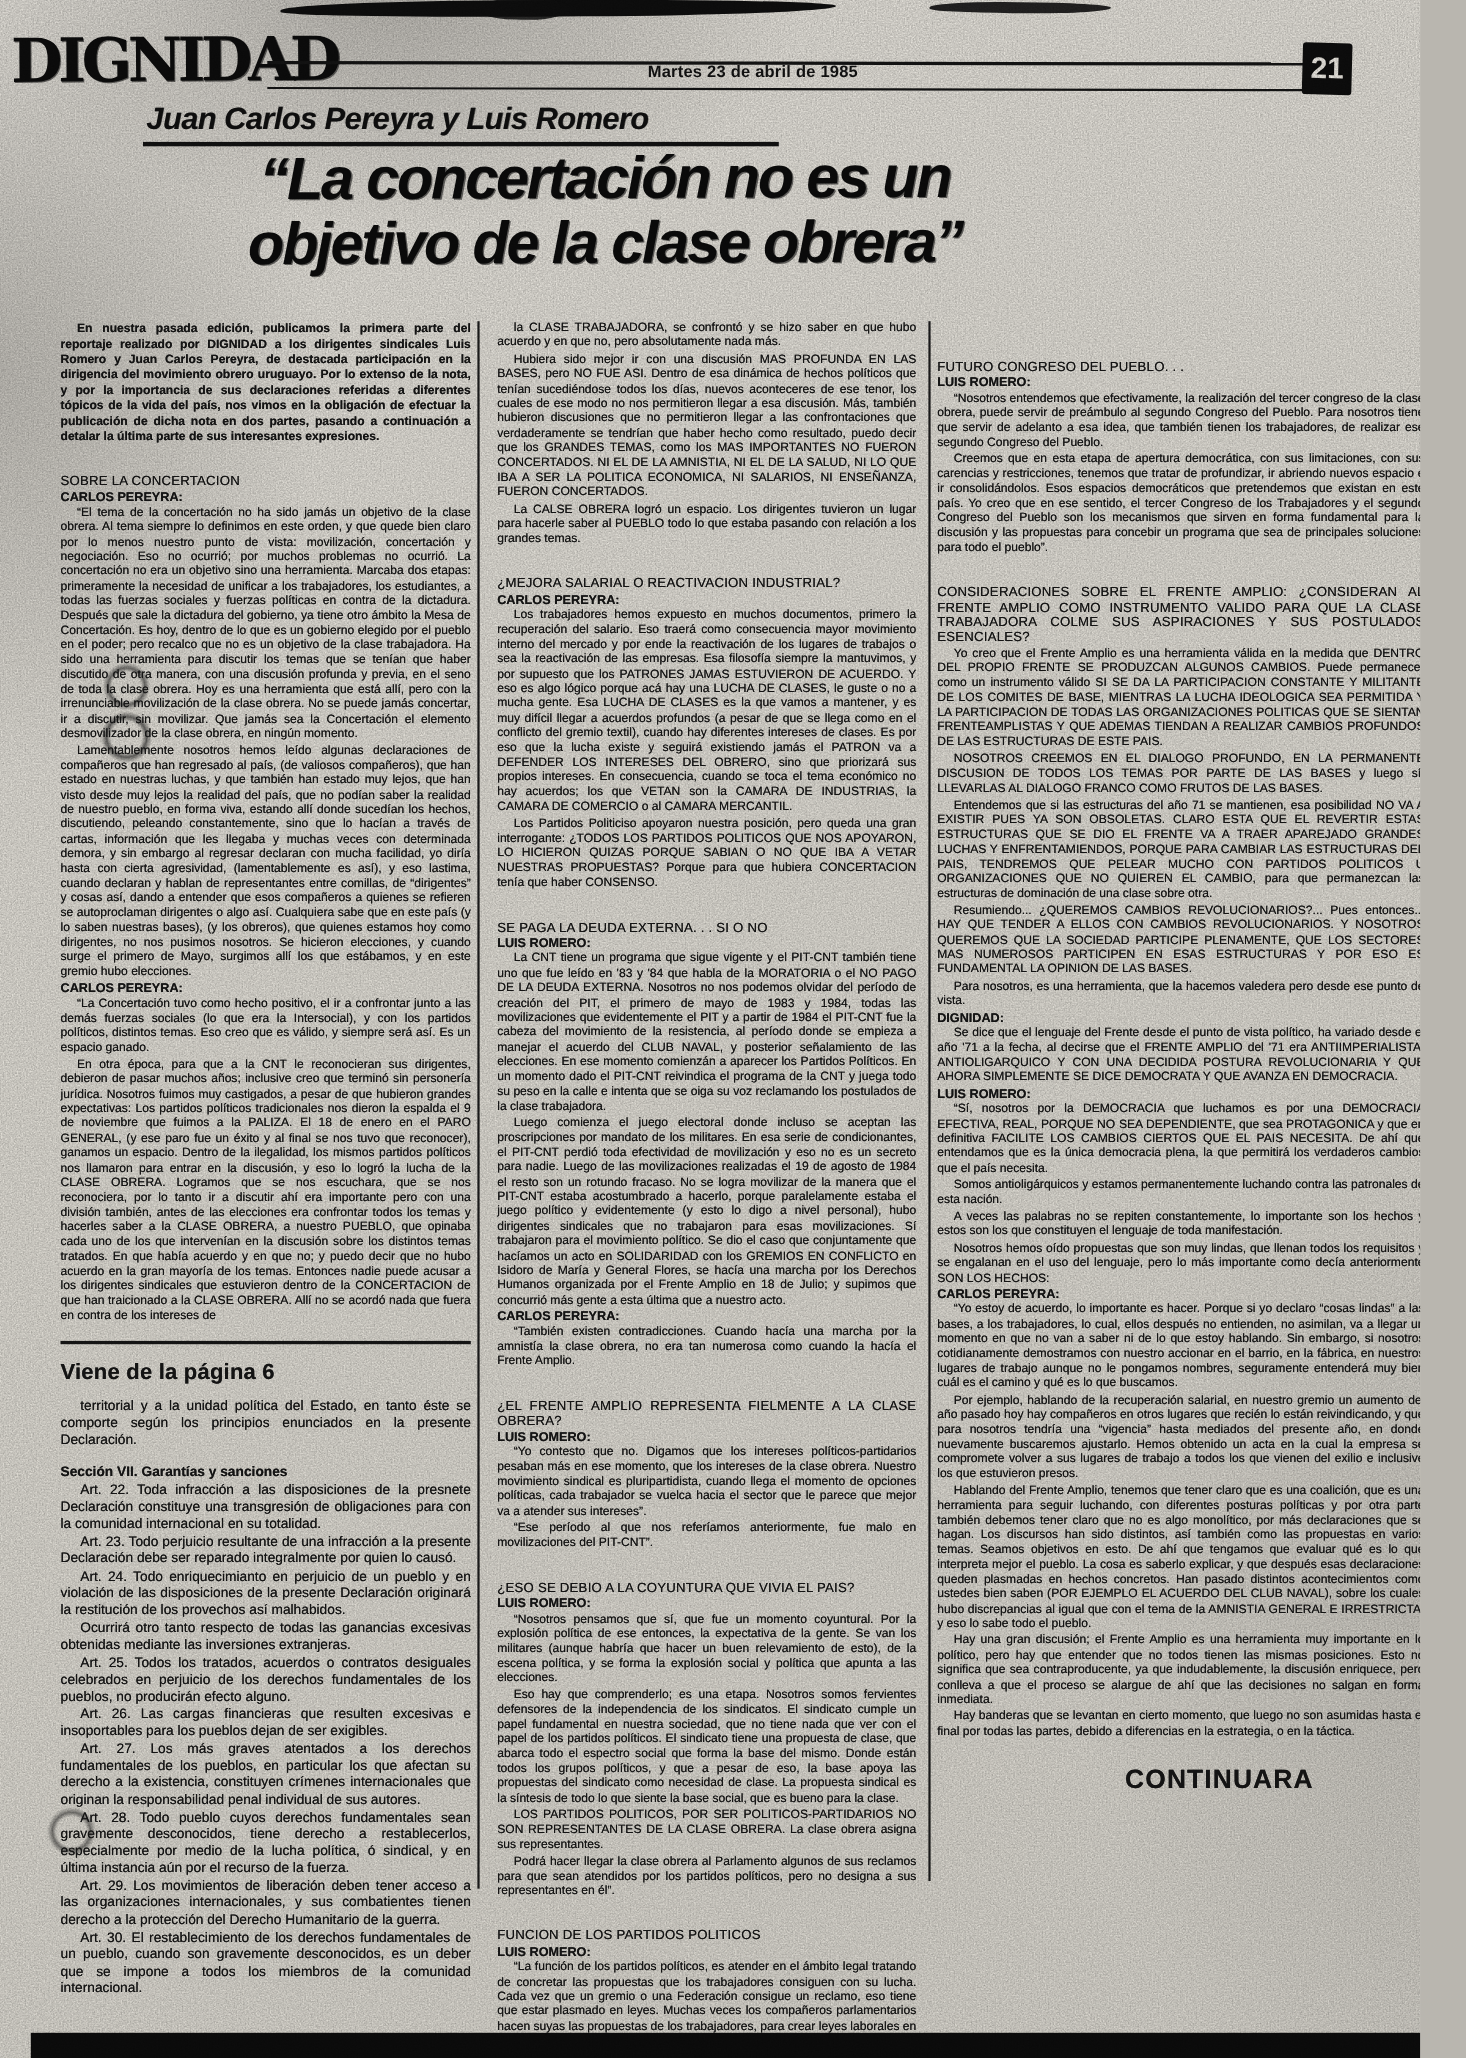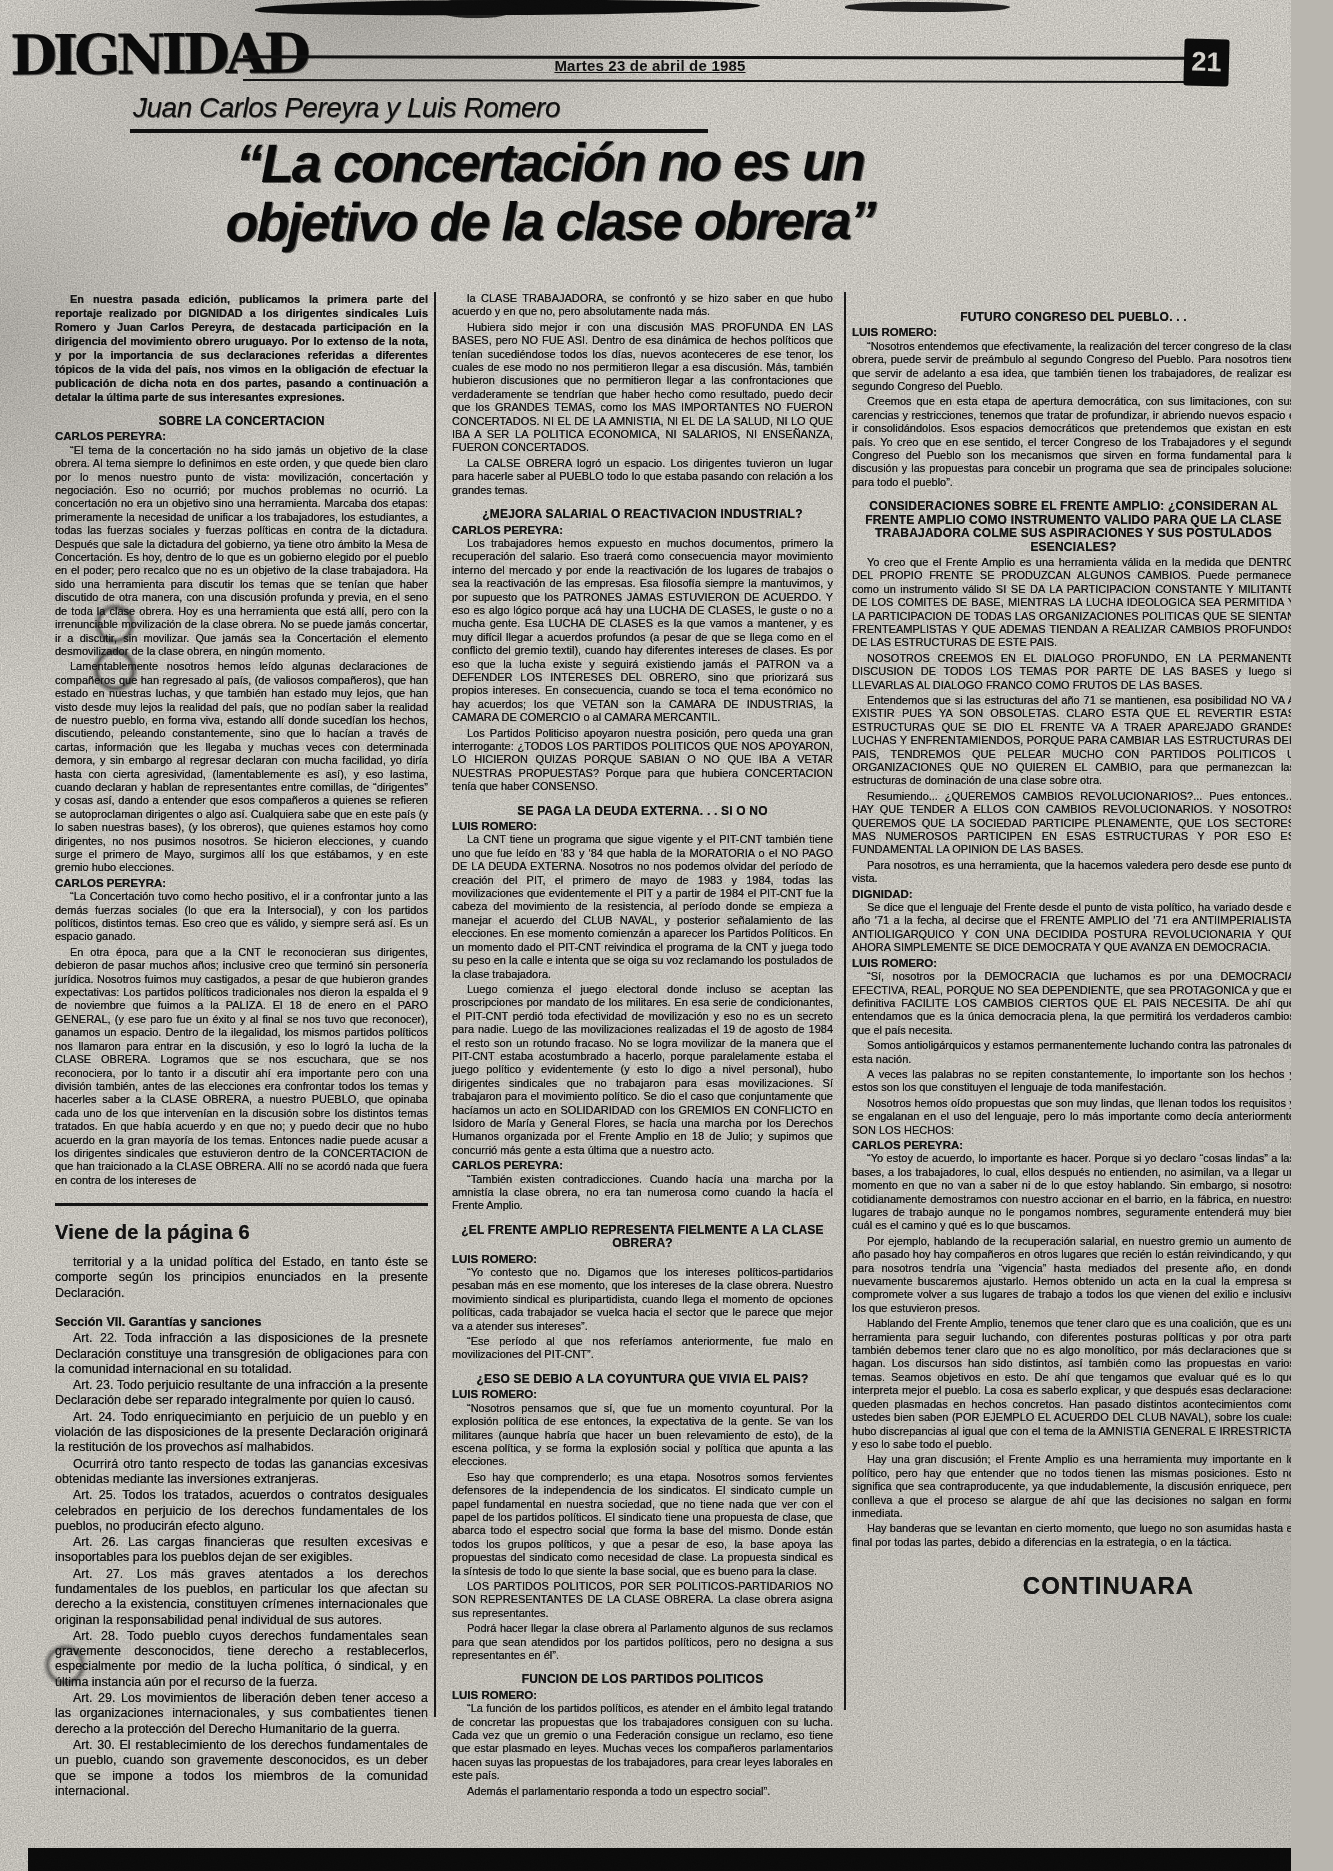--- a/index.html
+++ b/index.html
@@ -12,28 +12,28 @@
     font-family:"Liberation Sans", sans-serif;color:#161616;}
   .noise{position:absolute;inset:0;width:100%;height:100%;opacity:.5;pointer-events:none;z-index:40;mix-blend-mode:multiply;}
 
   
   .masthead-title{position:absolute;left:10px;top:22px;font-family:"DejaVu Serif",serif;
     font-weight:bold;font-size:54px;letter-spacing:-4px;color:#0c0c0c;transform:scaleY(1.02) rotate(-.4deg);
     text-shadow:1px 1px 0 rgba(0,0,0,.55);}
   .rule{position:absolute;background:#141414;}
   .rule-top{left:243px;top:56px;width:944px;height:2.5px;transform:rotate(.08deg);}
   .rule-bot{left:243px;top:80px;width:944px;height:2px;transform:rotate(.12deg);}
-  .issue-date{position:absolute;left:520px;top:57px;width:260px;text-align:center;
-    font-size:15px;font-weight:bold;letter-spacing:.2px;color:#121212;text-decoration:underline;}
+  .issue-date{position:absolute;left:520px;top:57px;width:260px;text-align:right;
+    font-size:15px;font-weight:bold;letter-spacing:.2px;color:#121212;}
   .page-badge{position:absolute;left:1184px;top:39px;width:45px;height:47px;background:#0d0d0d;
     color:#efece5;font-weight:bold;font-size:27px;display:flex;align-items:center;justify-content:center;
     transform:rotate(1.5deg);border-radius:3px;}
 
   
-  .byline{position:absolute;left:133px;top:92px;font-size:28px;font-weight:normal;font-style:italic;
+  .byline{position:absolute;left:133px;top:92px;font-size:28px;font-weight:bold;font-style:italic;
     letter-spacing:-.5px;color:#101010;text-shadow:.5px .5px 0 rgba(0,0,0,.5);}
   .byline-underline{position:absolute;left:130px;top:129px;width:578px;height:3.5px;background:#121212;}
   .headline{position:absolute;left:140px;top:133px;width:820px;text-align:center;
     font-size:54px;line-height:59px;font-weight:bold;font-style:italic;letter-spacing:-2px;color:#0b0b0b;
     text-shadow:1.2px 1px 0 rgba(0,0,0,.55);transform:rotate(-.2deg);}
 
   
   .col{position:absolute;top:292px;text-align:justify;font-size:11px;line-height:13.4px;
     text-shadow:0 0 .6px rgba(15,15,15,.8);}
   .col1{left:55px;width:373px;}
@@ -50,21 +50,21 @@
   .smudge-3{left:438px;top:-2px;width:80px;height:20px;opacity:.85;}
   .artifact{position:absolute;border-radius:50%;pointer-events:none;}
   .ring1{left:92px;top:598px;width:46px;height:52px;background:radial-gradient(circle,rgba(20,20,20,0) 38%,rgba(20,20,20,.55) 48%,rgba(20,20,20,0) 62%);}
   .ring2{left:88px;top:642px;width:54px;height:56px;background:radial-gradient(circle,rgba(20,20,20,0) 36%,rgba(20,20,20,.6) 47%,rgba(20,20,20,0) 60%);}
   .ring3{left:40px;top:1638px;width:50px;height:54px;background:radial-gradient(circle,rgba(20,20,20,0) 37%,rgba(20,20,20,.5) 47%,rgba(20,20,20,0) 60%);}
 
   
   .blk{margin:0 0 2px;}
   .blk.p{text-indent:15px;}
   .blk.lead{font-weight:bold;text-indent:15px;margin-bottom:11px;line-height:14px;}
-  .blk.h{font-weight:bold;text-align:center;margin:11px 0 2px;font-size:12px;letter-spacing:.2px;}
+  .blk.h{font-weight:normal;margin:27px 0 2px;font-size:12px;letter-spacing:.2px;}
   .blk.sp{font-weight:bold;text-align:left;font-size:11.5px;margin:1px 0 0;}
   .blk.sh{font-weight:bold;text-align:left;margin:14px 0 8px;font-size:13px;}
 
   .col1-rule{margin:16px 0 0;height:2.5px;background:#161616;}
   .cont-heading{font-size:20px;font-weight:bold;margin:20px 0 16px;letter-spacing:.2px;text-align:left;}
   .cont-blocks .blk{font-size:12.5px;line-height:15.3px;margin-bottom:1px;}
   .cont-blocks .blk.p{text-indent:18px;}
   .continuara{font-weight:bold;font-size:24px;letter-spacing:1px;text-align:center;padding-left:70px;margin-top:30px;text-indent:0;}
 </style>
 </head>

